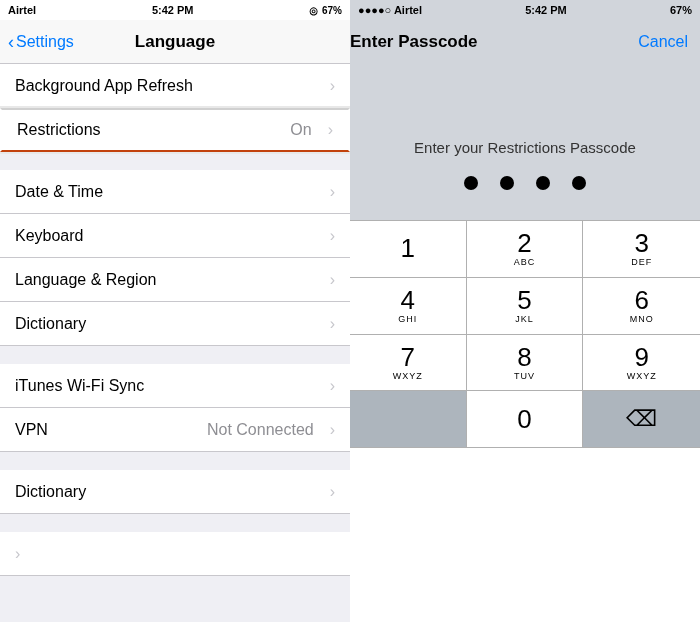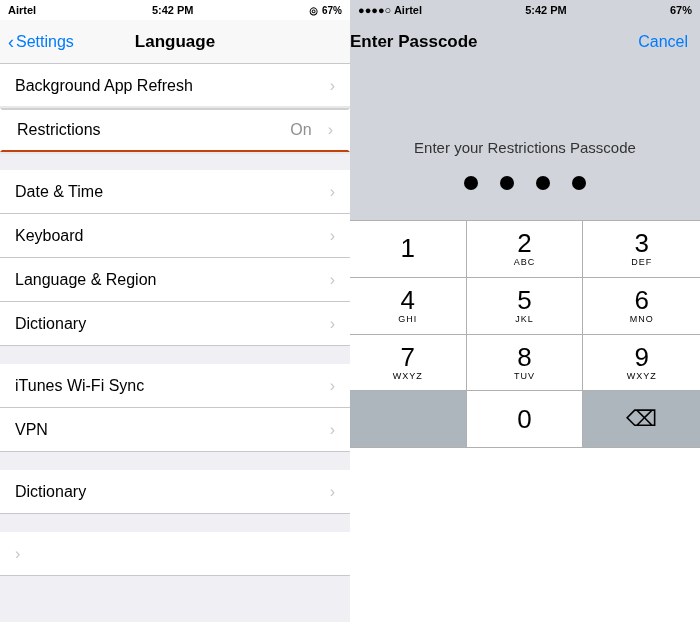--- a/index.html
+++ b/index.html
@@ -295,20 +295,21 @@
 
     <div class="separator-small"></div>
 
     <div class="settings-item">
       <span class="item-label">iTunes Wi-Fi Sync</span>
       <span class="chevron">›</span>
     </div>
 
     <div class="settings-item">
       <span class="item-label">VPN</span>
+      <span class="item-value">Not Connected</span>
       <span class="chevron">›</span>
     </div>
 
     <div class="separator-small"></div>
 
     <div class="settings-item">
       <span class="item-label">Dictionary</span>
       <span class="chevron">›</span>
     </div>
 

